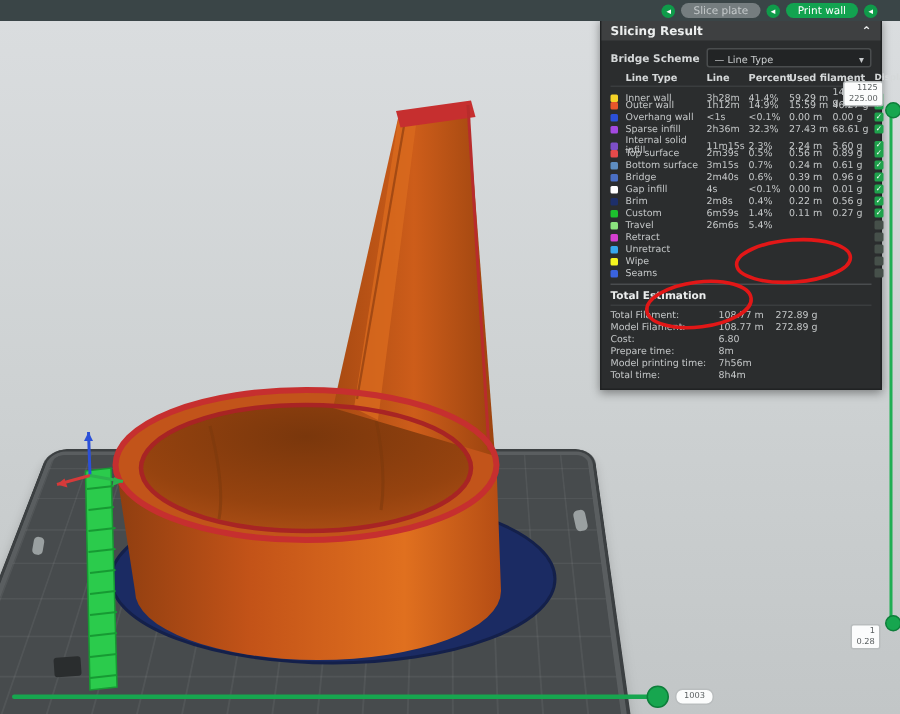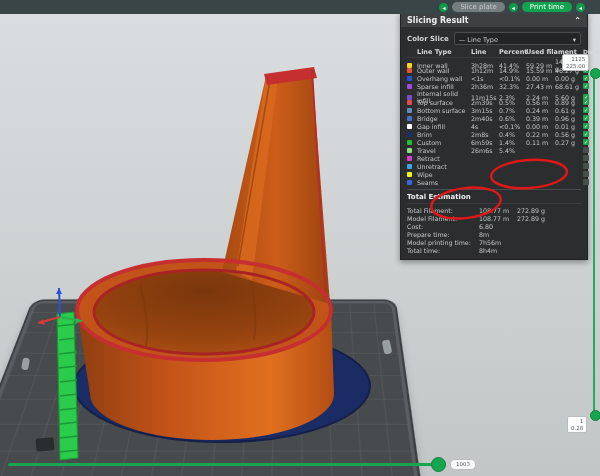--- a/index.html
+++ b/index.html
@@ -60,21 +60,21 @@
   .hlabel{position:absolute;left:450px;top:459px;height:9px;border:1px solid #b9bdbe;border-radius:5px;
           background:#fbfcfc;font-size:5.5px;line-height:9px;padding:0 5px;color:#5a5f60;z-index:36;}
 </style>
 </head>
 <body>
 
 <div class="topbar">
   <span class="mini-circle">◂</span>
   <span class="pill slice">Slice plate</span>
   <span class="mini-circle">◂</span>
-  <span class="pill print">Print time</span>
+  <span class="pill print">Print wall</span>
   <span class="mini-circle cut">◂</span>
 </div>
 
 <div class="viewport">
   <div class="scene">
     <div class="plate"></div>
   </div>
 
   <svg class="model" width="600" height="476" viewBox="0 0 600 476">
     <defs>
@@ -154,21 +154,21 @@
   </svg>
 </div>
 
 <div class="panel">
   <div class="panel-header">
     <span>Slicing Result</span>
     <span>⌃</span>
   </div>
   <div class="panel-body">
     <div class="cs-row">
-      <span class="cs-label">Color Slice</span>
+      <span class="cs-label">Bridge Scheme</span>
       <div class="dropdown">
         <span><span>—</span>&nbsp;<span>Line Type</span></span>
         <span>▾</span>
       </div>
     </div>
     <div class="thead">
       <span></span>
       <span>Line Type</span>
       <span>Line</span>
       <span>Percent</span>

